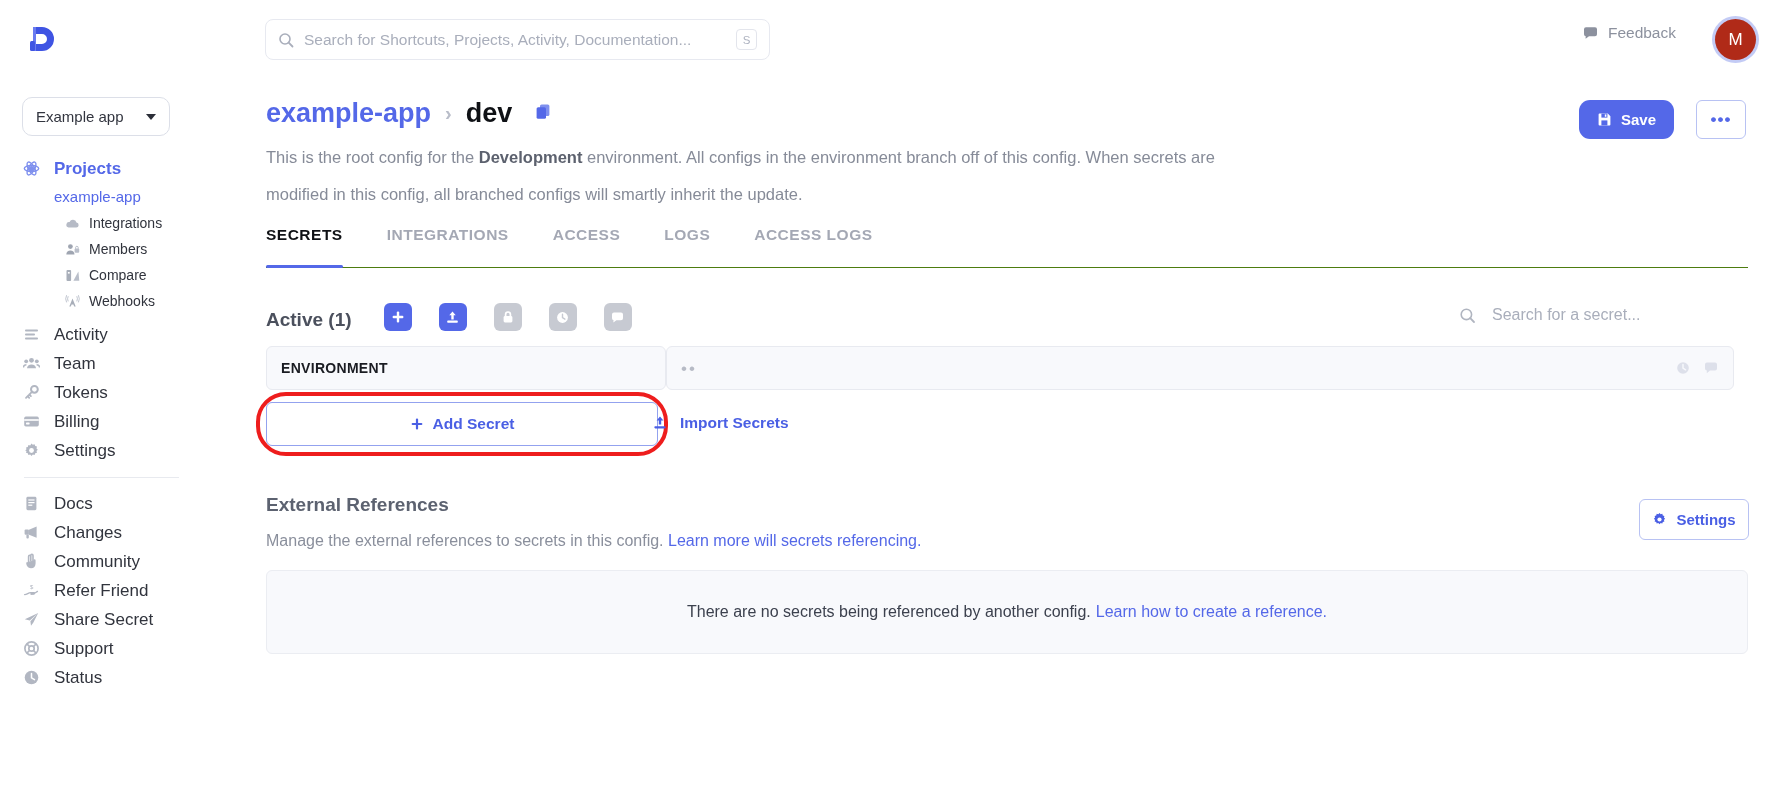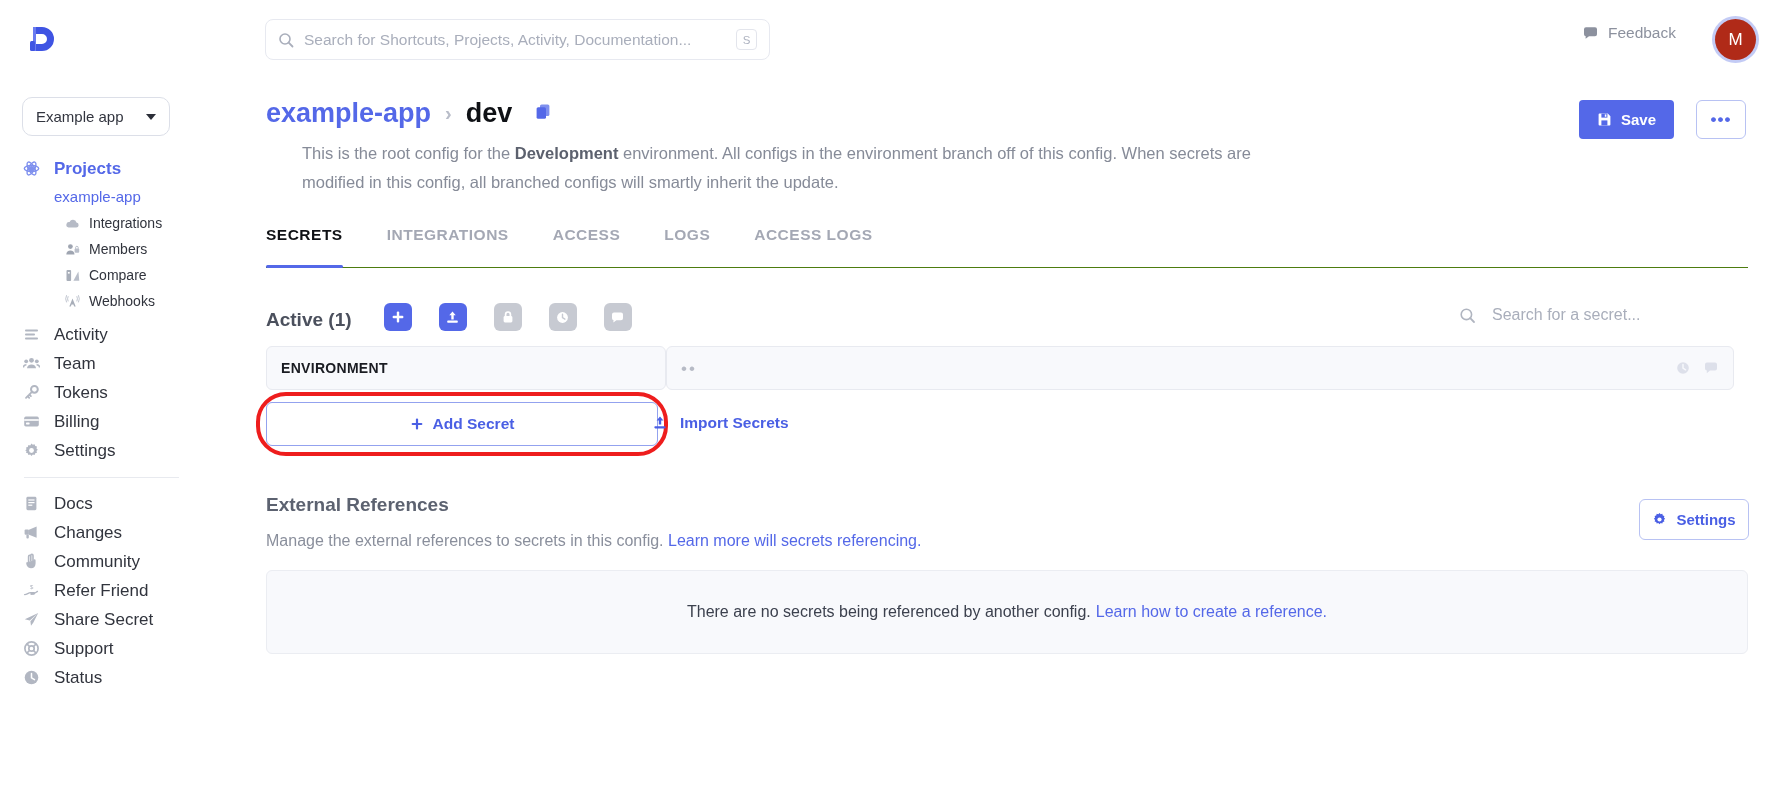--- a/index.html
+++ b/index.html
@@ -99,27 +99,27 @@
           width: 1552px; height: 711px; background: #fff; }
 
   .crumbs { position: absolute; left: 34px; top: 20px;
             display: flex; align-items: center; gap: 14px; }
   .crumb-app { font-size: 27px; font-weight: 700; color: #5468e8; cursor: pointer; }
   .crumb-sep { color: #b9bdc9; font-size: 20px; font-weight: 700; }
   .crumb-cur { font-size: 27px; font-weight: 700; color: #0f1115; }
   .copy-ico { margin-left: 8px; cursor: pointer; }
 
   .desc { position: absolute; left: 34px; top: 61px; width: 960px;
-          font-size: 16.5px; line-height: 29px; color: #868b98; margin-left: 36px; }
+          font-size: 16.5px; line-height: 37px; color: #868b98; }
   .desc b { color: #5c616e; font-weight: 700; }
 
   .btn-save {
     position: absolute; right: 110px; top: 22px;
     width: 95px; height: 39px; background: #5468e8; color: #fff;
-    border: none; border-radius: 4px; cursor: pointer;
+    border: none; border-radius: 11px; cursor: pointer;
     display: flex; align-items: center; justify-content: center; gap: 9px;
     font-size: 15px; font-weight: 600;
     font-family: "Liberation Sala", "Liberation Sans", sans-serif;
   }
   .btn-more {
     position: absolute; right: 38px; top: 22px;
     width: 50px; height: 39px; background: #fff; color: #5468e8;
     border: 1px solid #b8c2f3; border-radius: 6px; cursor: pointer;
     display: flex; align-items: center; justify-content: center;
     font-size: 17px; letter-spacing: 1px; font-weight: 700;

